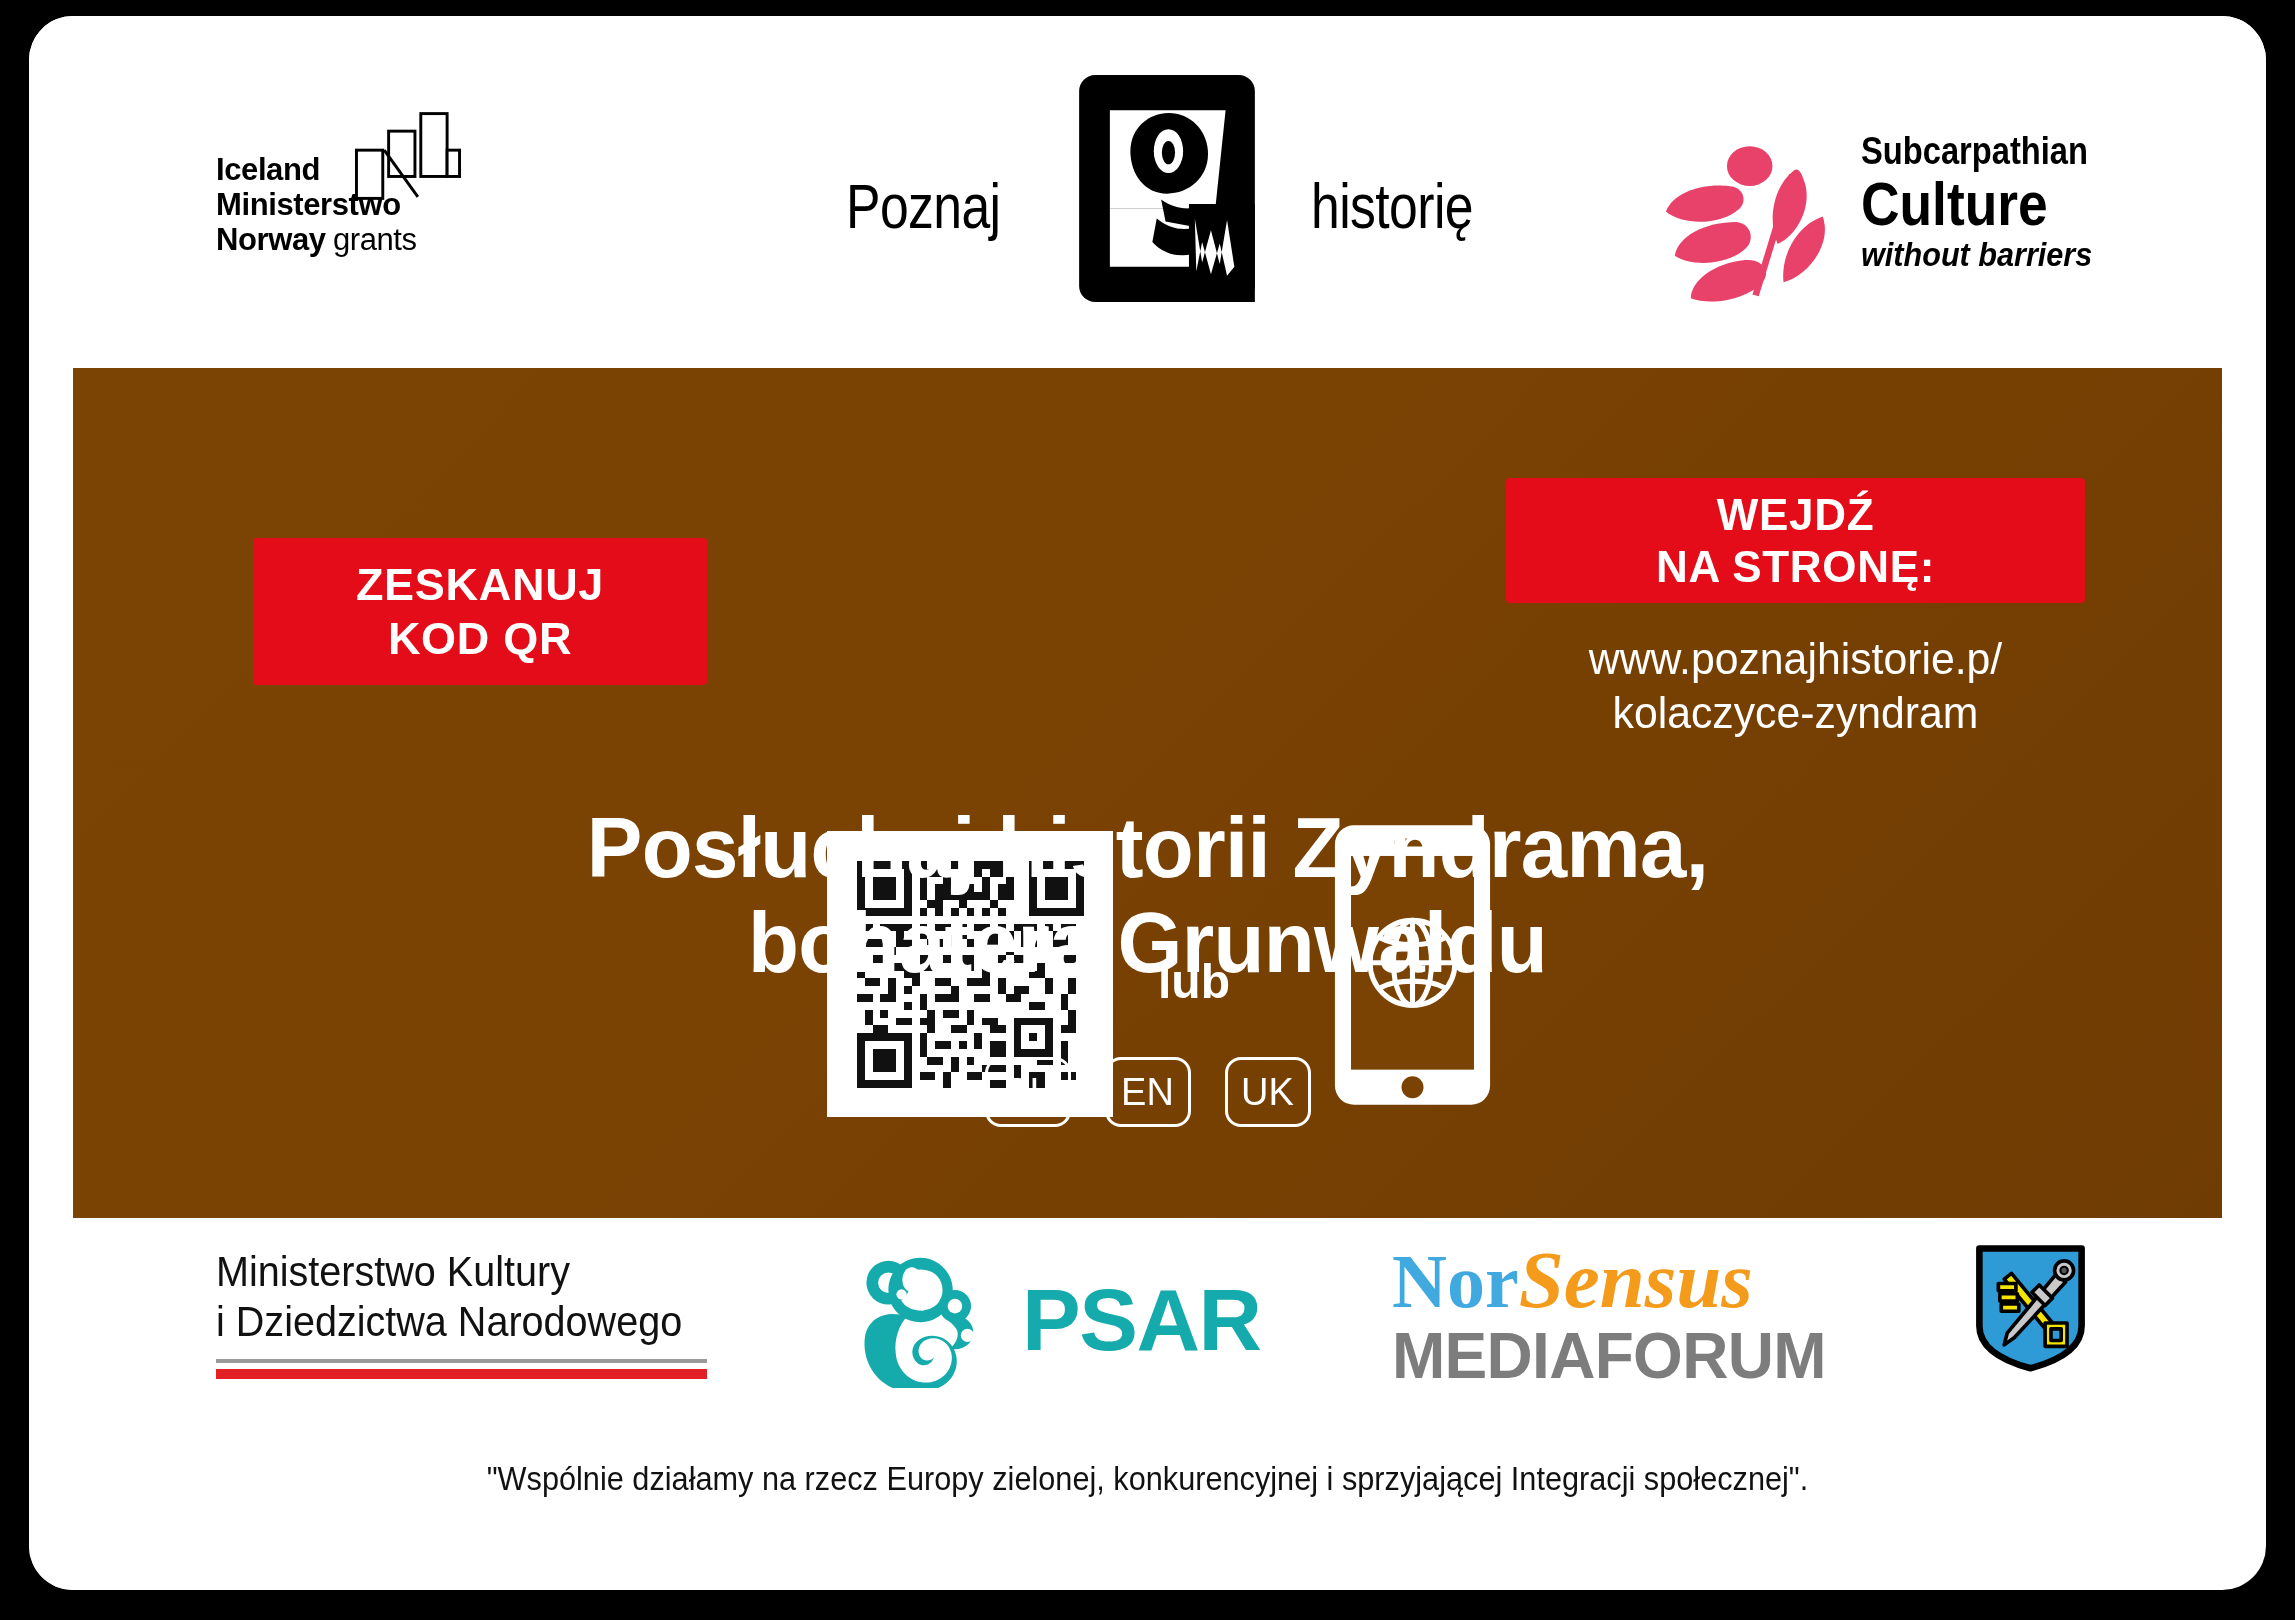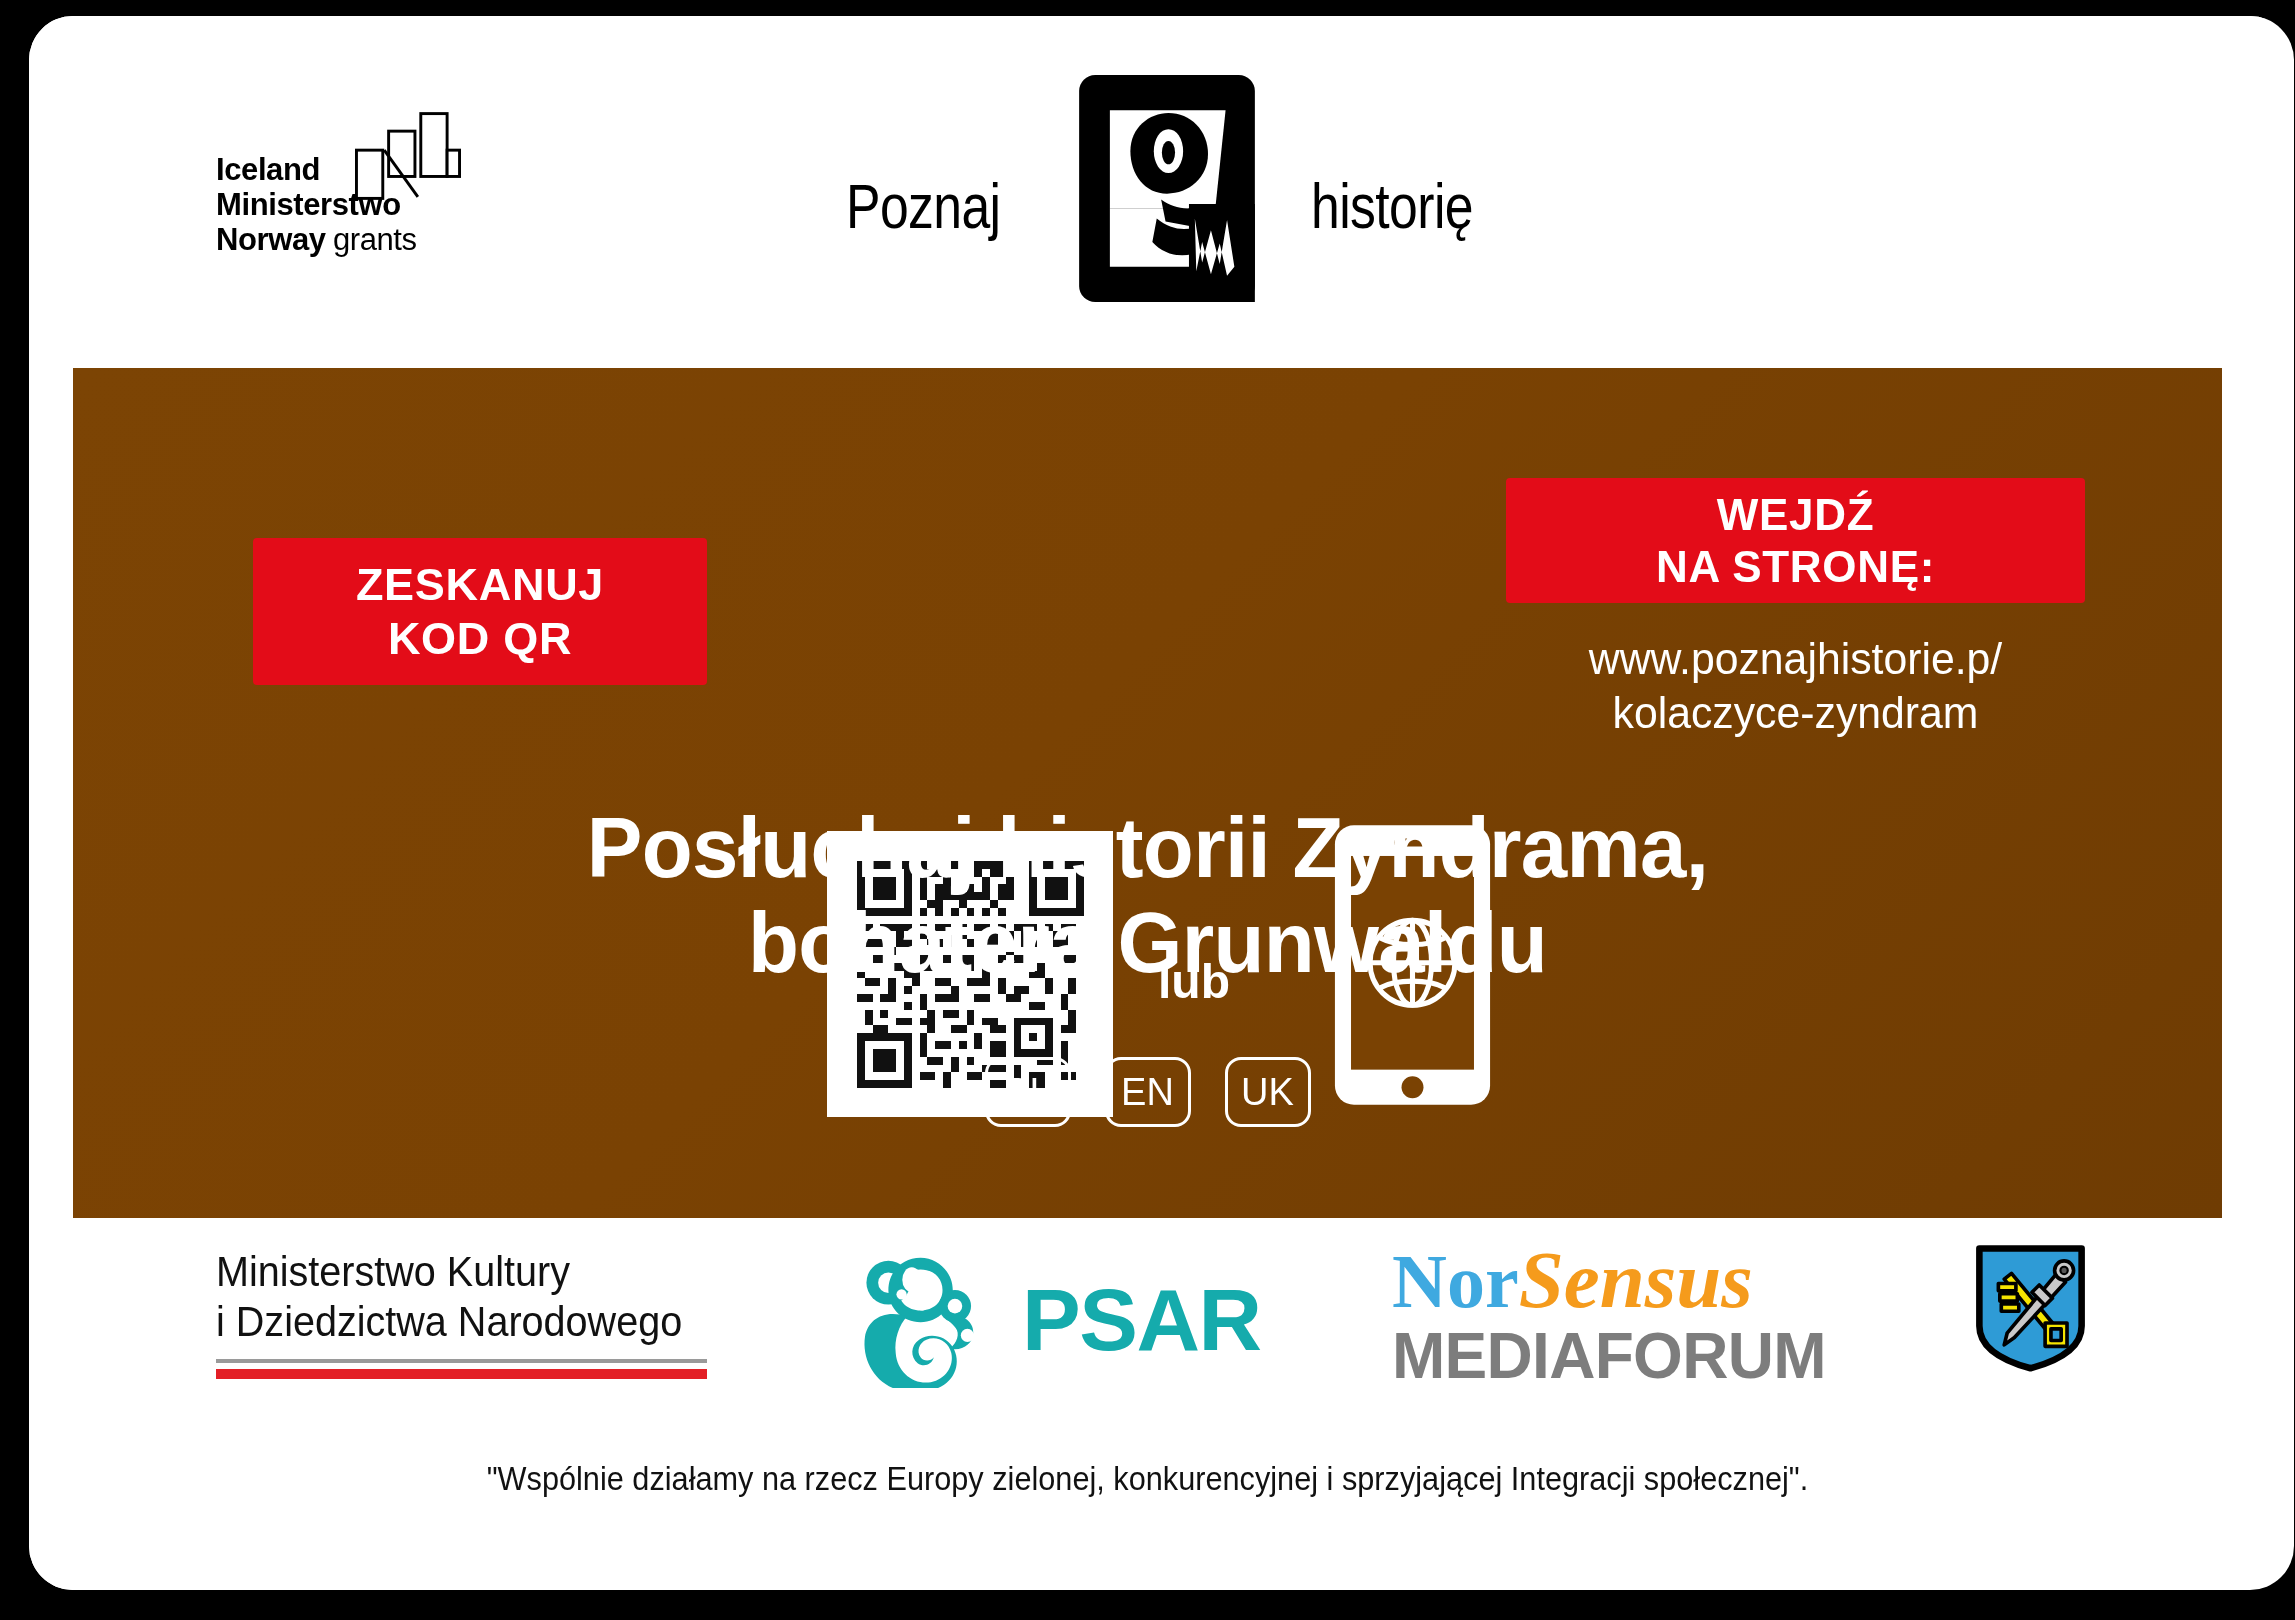--- a/index.html
+++ b/index.html
@@ -9,21 +9,20 @@
     font-family:"Liberation Sans", sans-serif;
     overflow:hidden;
   }
   .poster{
     position:absolute;
     left:29px;top:16px;
     width:2237px;height:1574px;
     background:#ffffff;
     border-radius:44px;
     overflow:hidden;
-    padding-left:28px;
   }
 
   
   .header{
     position:absolute;left:0;top:0;width:2237px;height:352px;
     background:#fff;
   }
   .hdr-left{position:absolute;left:187px;top:136px;width:242px;}
   .ilng-text{
     font-family:"Liberation Sans", sans-serif;
@@ -214,20 +213,40 @@
           <ellipse cx="122" cy="106" rx="9" ry="16" fill="#000"></ellipse>
           <path d="M112 170 C128 182 150 186 168 178 L160 208 L118 200 Z" fill="#000"></path>
           <path d="M106 196 C128 214 152 214 172 202 L168 240 C142 252 116 246 100 228 Z" fill="#000"></path>
           <path d="M150 176 H240 V310 H150 Z" fill="#000"></path>
           <path d="M158 196 L168 256 L180 212 L192 258 L202 198 L212 262 L202 274 L192 230 L180 272 L168 228 L160 268 Z" fill="#fff"></path>
         </svg>
       </div>
       <div class="ph-word ph-right">historię</div>
     </div>
 
+    <div class="hdr-right">
+      <div class="sc-leaf">
+        <svg width="169" height="158" viewBox="0 0 230 215">
+          <g fill="#E8416A">
+            <ellipse cx="118" cy="30" rx="31" ry="27"></ellipse>
+            <path d="M96 58 C54 52 14 66 4 92 C28 112 80 110 104 88 C114 78 110 62 96 58 Z"></path>
+            <path d="M178 36 C150 58 142 104 156 136 C184 124 204 82 192 50 C188 38 184 32 178 36 Z"></path>
+            <path d="M100 106 C56 106 20 126 16 152 C44 170 98 162 116 138 C124 126 118 108 100 106 Z"></path>
+            <path d="M214 100 C182 112 160 152 164 188 C196 180 224 142 220 110 C218 98 218 98 214 100 Z"></path>
+            <path d="M112 158 C70 162 38 186 38 210 C70 222 124 208 138 184 C146 170 132 156 112 158 Z"></path>
+            <path d="M176 42 L126 206" stroke="#E8416A" stroke-width="9" fill="none"></path>
+          </g>
+        </svg>
+      </div>
+      <div class="sc-txt">
+        <div class="sc-sub">Subcarpathian</div>
+        <div class="sc-main">Culture</div>
+        <div class="sc-tag">without barriers</div>
+      </div>
+    </div>
   </div>
 
   <div class="brown">
 
     <div class="btn-red" id="btn-scan">
       <span>
         <span>ZESKANUJ</span><br>
         <span>KOD QR</span>
       </span>
     </div>

